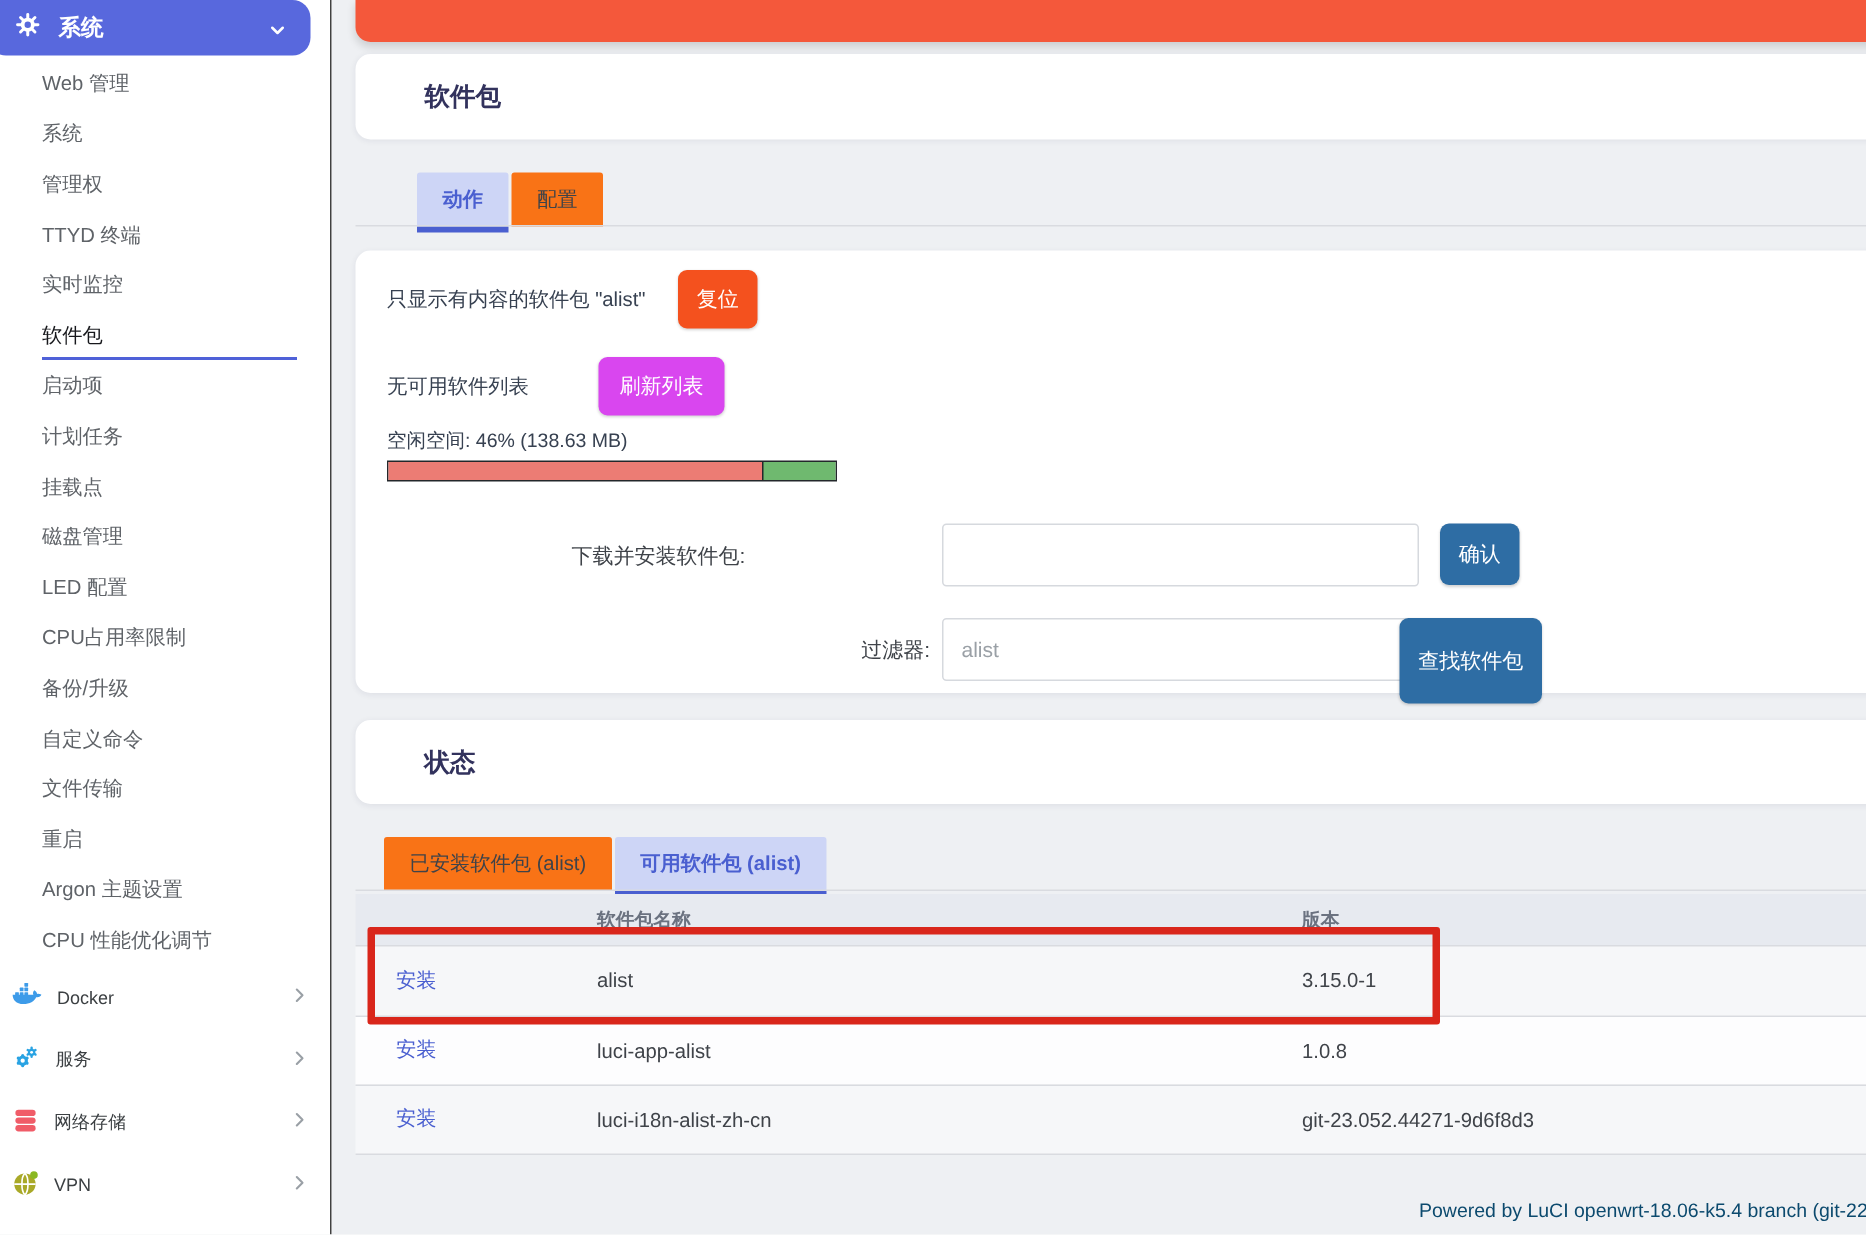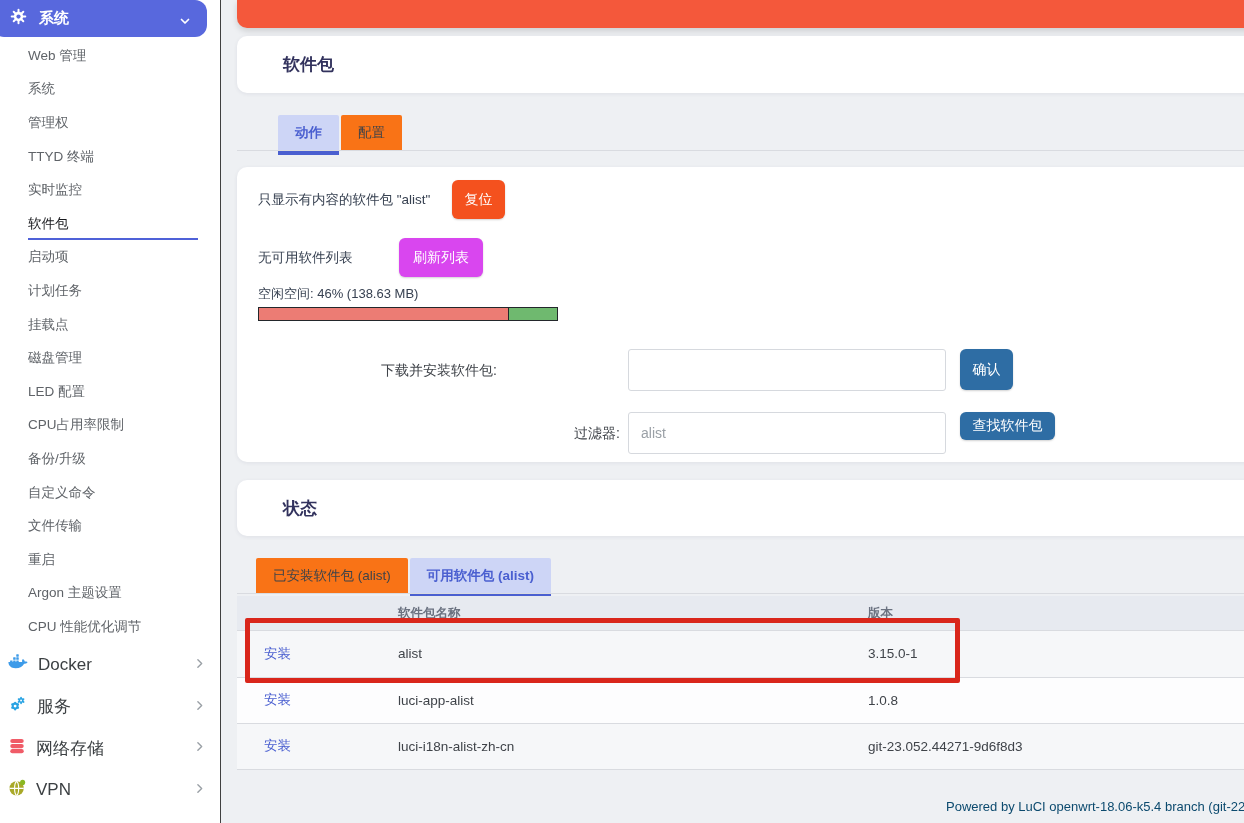--- a/index.html
+++ b/index.html
@@ -16,21 +16,21 @@
   .side-header .hdr-label { color:#fff; font-size:15px; font-weight:bold; margin-left:12px; }
   .side-header .chev { position:absolute; right:16px; top:13px; }
   .menu { position:absolute; top:39px; left:0; width:100%; }
   .menu-item { position:relative; height:33.6px; display:flex; align-items:center;
                padding-left:28px; font-size:13.5px; color:#5f6368; cursor:pointer; }
   .menu-item.active { color:#17181c; }
   .menu-item.active .under { position:absolute; left:28px; right:22px; bottom:1px;
                height:2px; background:#4f61d8; }
   .groups { position:absolute; top:644px; left:0; width:100%; }
   .group-item { height:41.8px; display:flex; align-items:center; padding:0 14px 0 8px;
-                font-size:17px; color:#3c4043; font-weight:500; cursor:pointer; }
+                font-size:12px; color:#3c4043; font-weight:500; cursor:pointer; }
   .group-item .gi-label { margin-left:10px; }
   .group-item .gi-chev { margin-left:auto; }
 
   
   .main { position:absolute; left:221px; top:0; width:1023px; height:823px;
           background:#eef0f3; overflow:hidden; }
   .card { position:absolute; left:16px; width:1040px; background:#fff;
           border-radius:10px; box-shadow:0 1px 4px rgba(30,35,70,.07); }
   .top-alert { position:absolute; left:16px; top:0; width:1040px; height:28px;
                background:#f4583b; border-radius:0 0 10px 10px;
@@ -286,21 +286,21 @@
       <div class="used" style="width: 83.5%;"></div>
       <div class="free"></div>
     </div>
 
     <div class="form-label" style="top:195px;text-align:center;">下载并安装软件包:</div>
     <input class="form-input" style="top: 182px; color: rgb(55, 65, 81);">
     <button class="btn btn-steel" style="position:absolute; left:723px; top:182px; width:53px; height:41px;">确认</button>
 
     <div class="form-label" style="top:258px;">过滤器:</div>
     <input class="form-input" style="top: 245px;" value="alist">
-    <button class="btn btn-steel" style="position:absolute; left:723px; top:245px; width:95px; height:28px;">查找软件包</button>
+    <button class="btn btn-steel" style="position:absolute; left:696px; top:245px; width:95px; height:57px;">查找软件包</button>
   </div>
 
   <div class="card status-card">
     <div class="card-title">状态</div>
   </div>
 
   <div class="tabsrow2">
     <div class="tab">
       <span>已安装软件包 (alist)</span>
     </div>

